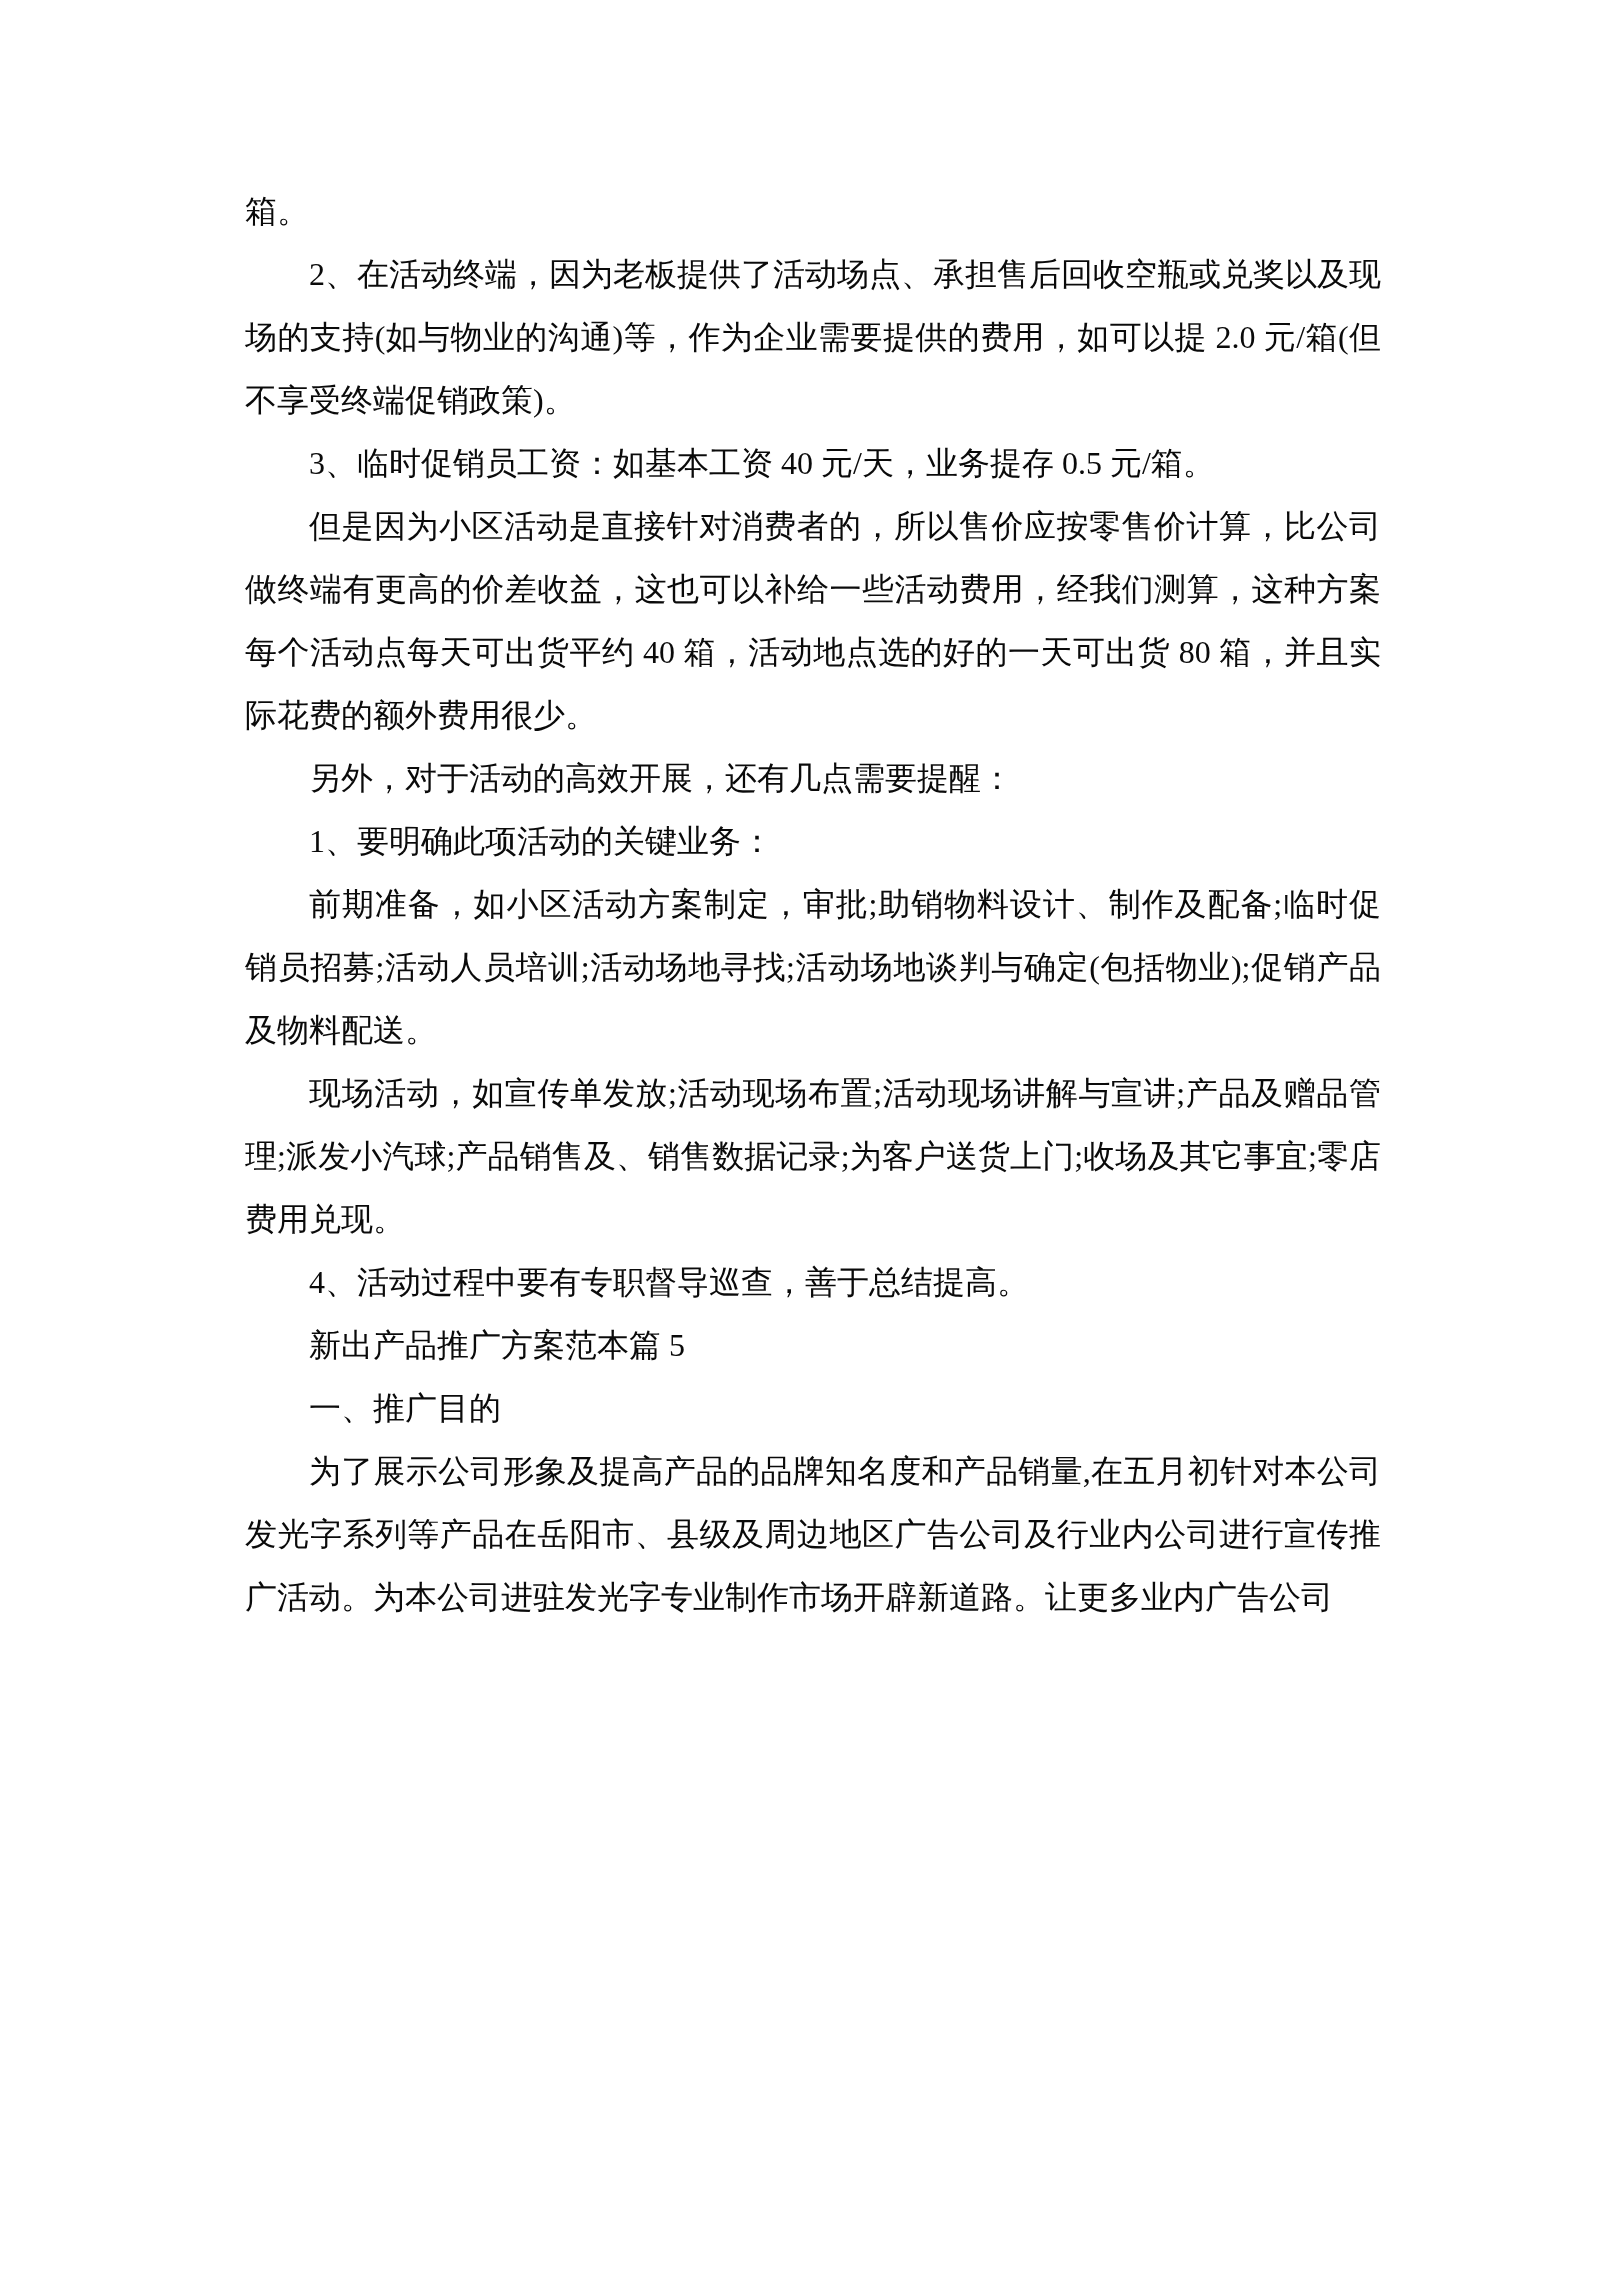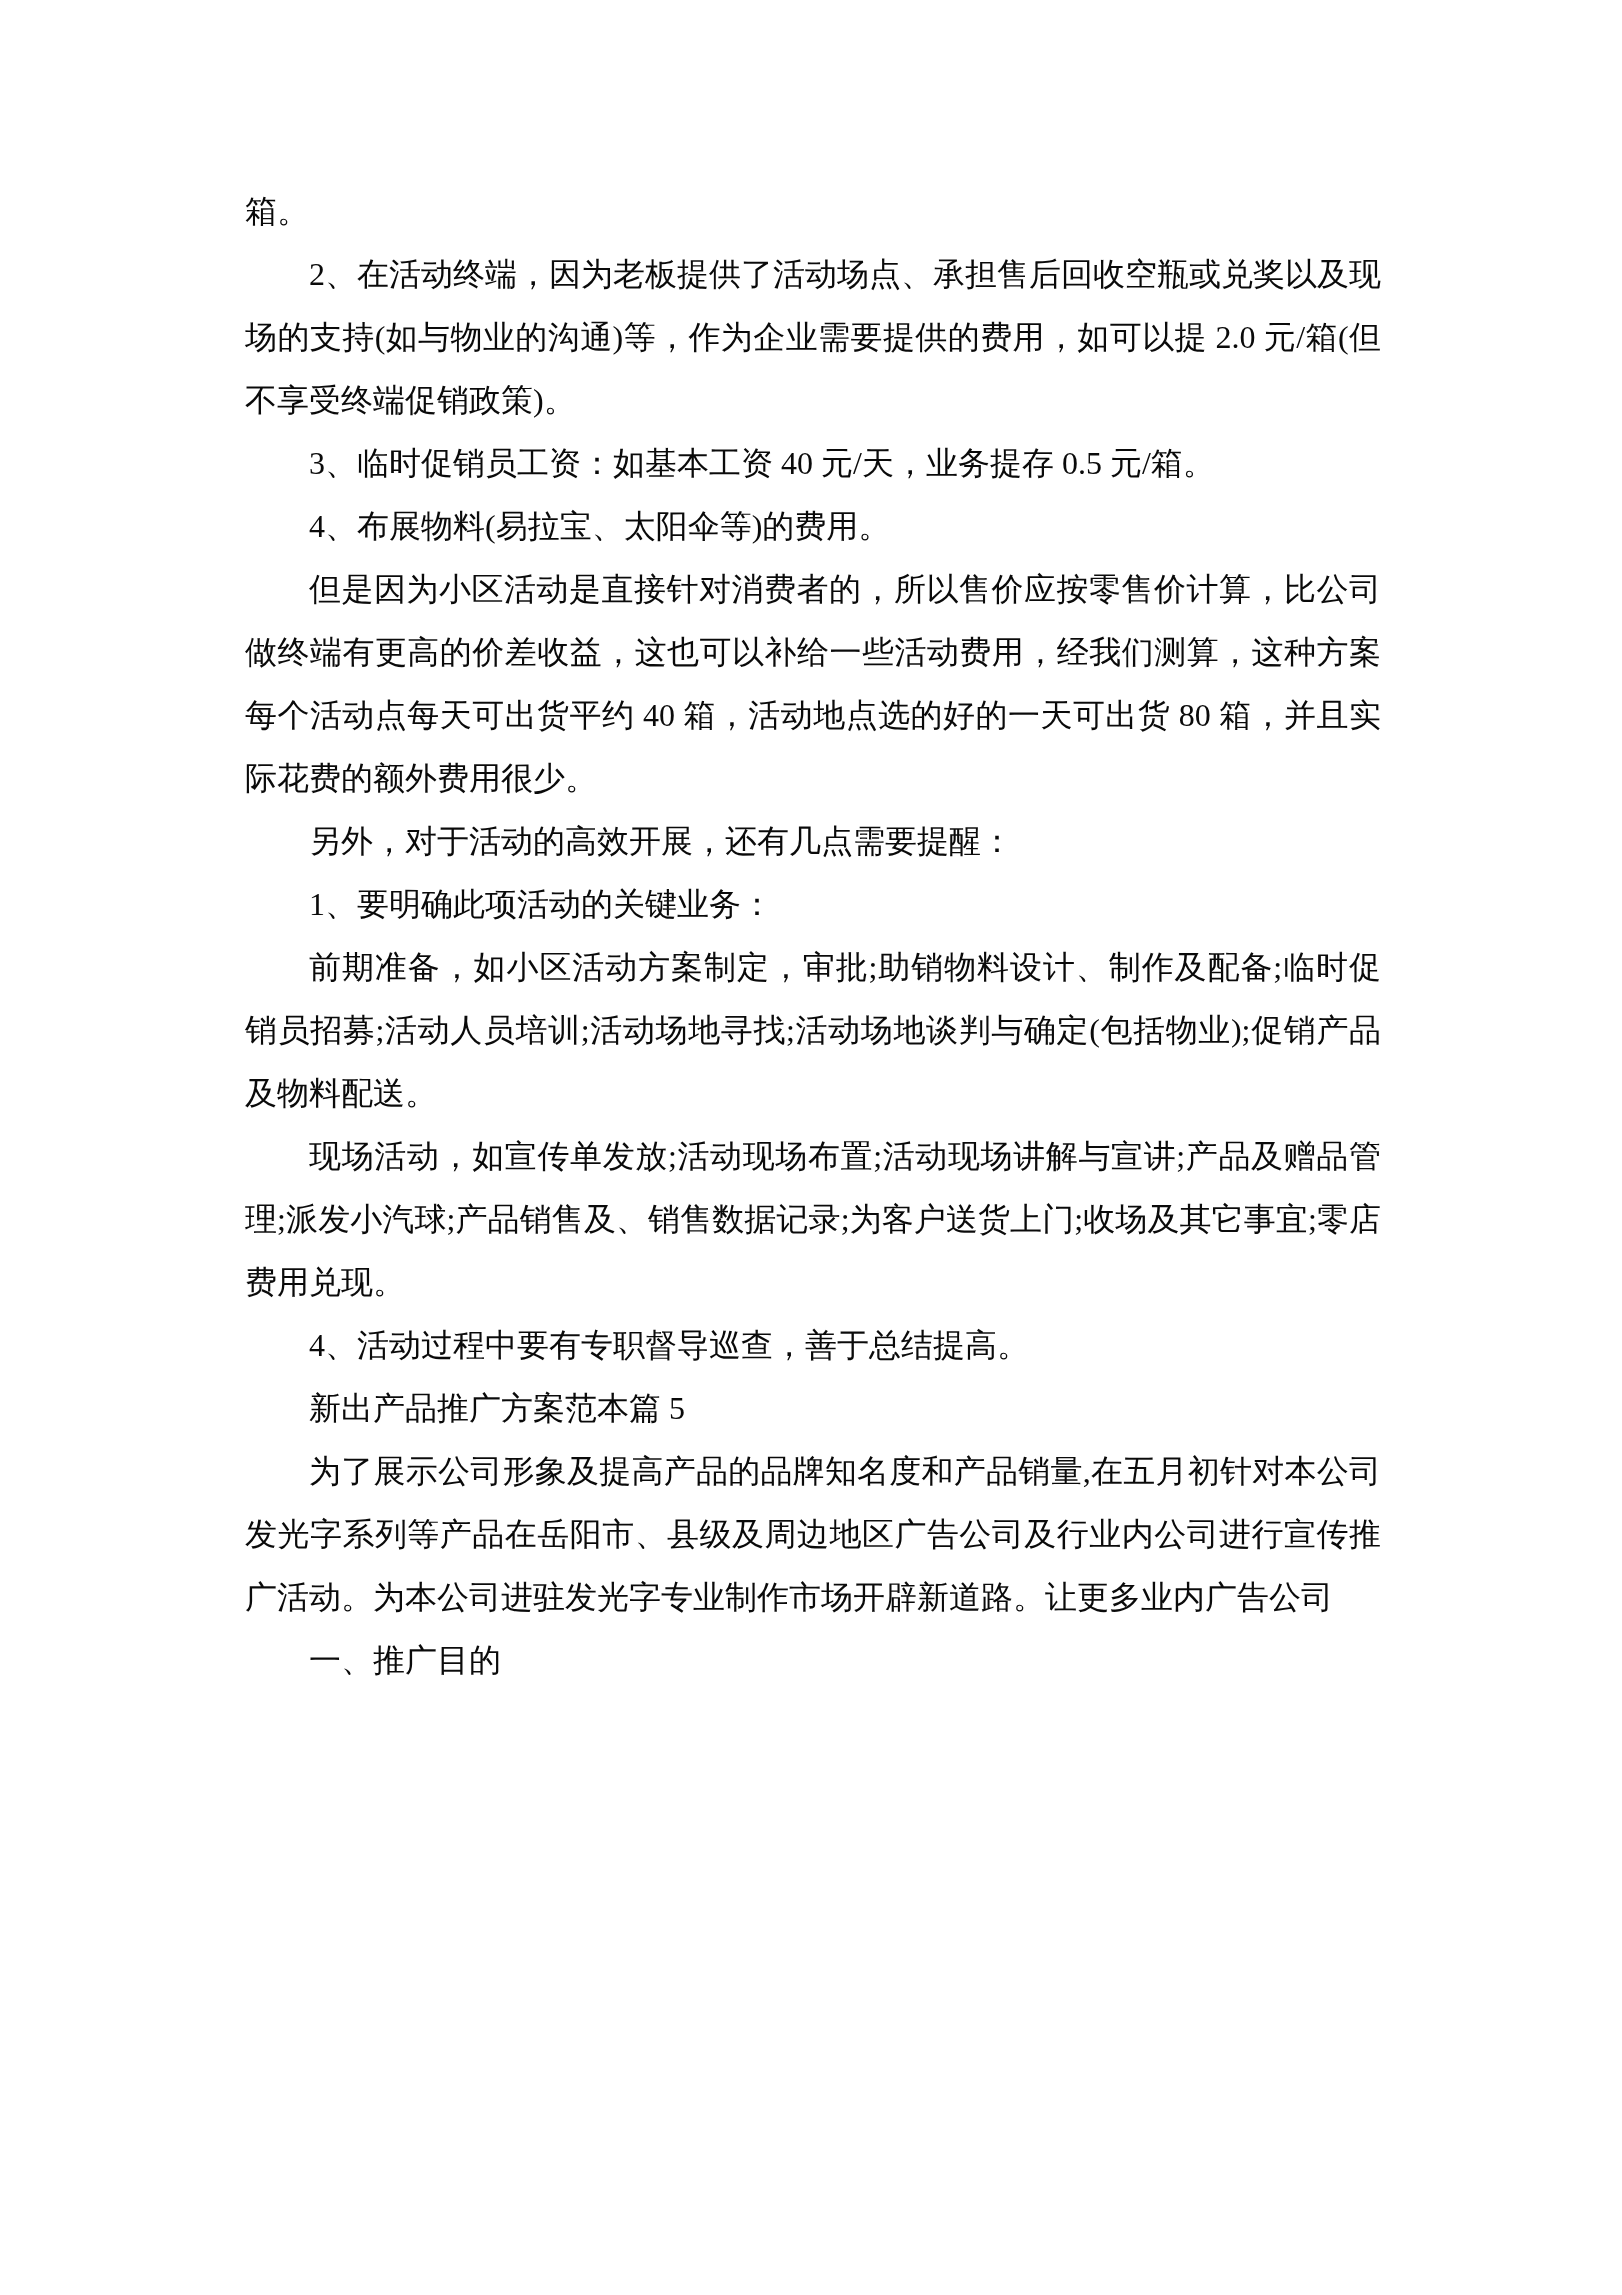--- a/index.html
+++ b/index.html
@@ -38,25 +38,24 @@
   }
 </style>
 </head>
 <body>
 
 <div class="page">
   <div class="content">
       <p class="para">箱。</p>
       <p class="para indent">2、在活动终端，因为老板提供了活动场点、承担售后回收空瓶或兑奖以及现场的支持(如与物业的沟通)等，作为企业需要提供的费用，如可以提 2.0 元/箱(但不享受终端促销政策)。</p>
       <p class="para indent">3、临时促销员工资：如基本工资 40 元/天，业务提存 0.5 元/箱。</p>
-      <p class="para indent">4、布展物料(易拉宝、太阳伞等)的费用。</p>
       <p class="para indent">但是因为小区活动是直接针对消费者的，所以售价应按零售价计算，比公司做终端有更高的价差收益，这也可以补给一些活动费用，经我们测算，这种方案每个活动点每天可出货平约 40 箱，活动地点选的好的一天可出货 80 箱，并且实际花费的额外费用很少。</p>
       <p class="para indent">另外，对于活动的高效开展，还有几点需要提醒：</p>
       <p class="para indent">1、要明确此项活动的关键业务：</p>
       <p class="para indent">前期准备，如小区活动方案制定，审批;助销物料设计、制作及配备;临时促销员招募;活动人员培训;活动场地寻找;活动场地谈判与确定(包括物业);促销产品及物料配送。</p>
       <p class="para indent">现场活动，如宣传单发放;活动现场布置;活动现场讲解与宣讲;产品及赠品管理;派发小汽球;产品销售及、销售数据记录;为客户送货上门;收场及其它事宜;零店费用兑现。</p>
       <p class="para indent">4、活动过程中要有专职督导巡查，善于总结提高。</p>
       <p class="para indent">新出产品推广方案范本篇 5</p>
+      <p class="para indent">一、推广目的</p>
       <p class="para indent">为了展示公司形象及提高产品的品牌知名度和产品销量,在五月初针对本公司发光字系列等产品在岳阳市、县级及周边地区广告公司及行业内公司进行宣传推广活动。为本公司进驻发光字专业制作市场开辟新道路。让更多业内广告公司</p>
-      <p class="para indent">一、推广目的</p>
     </div>
 </div>
 
 
 </body></html>

